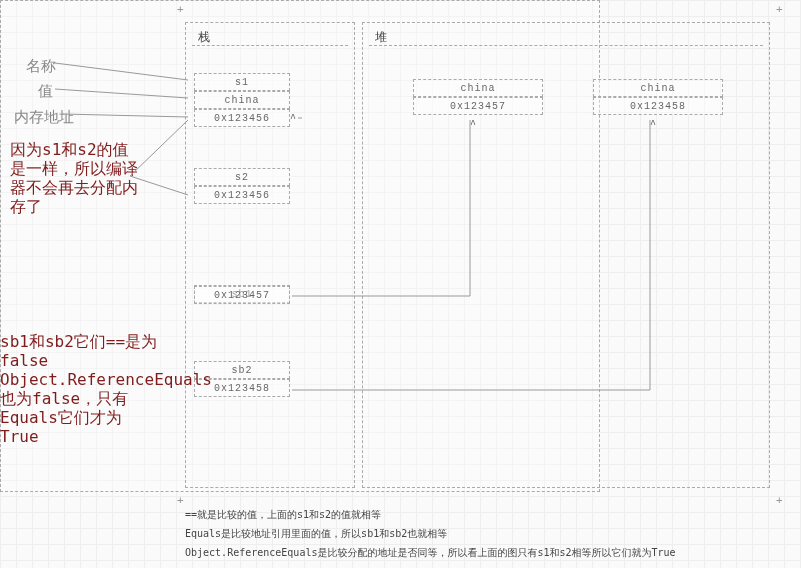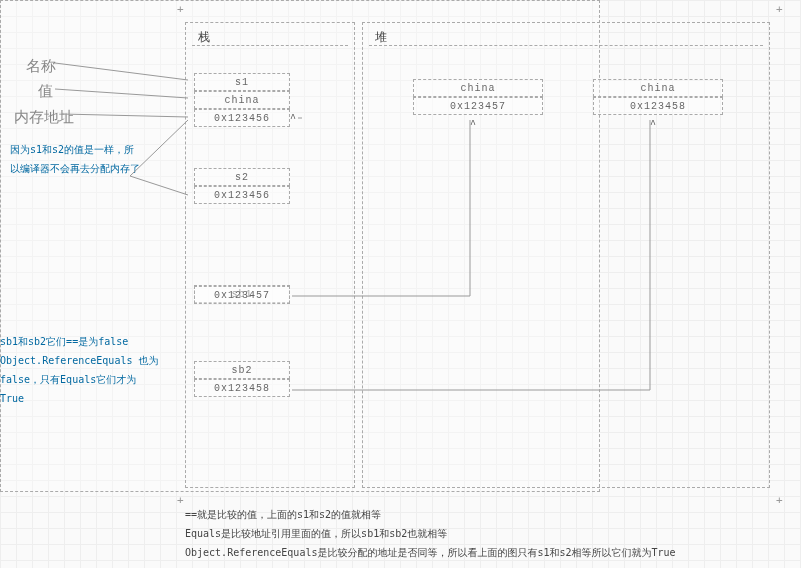--- a/index.html
+++ b/index.html
@@ -10,21 +10,21 @@
 .main-border { left: 180px; top: 8px; width: 600px; height: 492px; border: 1px dashed #aaa; background: rgba(255,255,255,0.3); }
 .border-plus { position: absolute; font-family: monospace; color: #999; font-size: 11px; }
 .stack-col { position: absolute; left: 185px; top: 22px; width: 170px; height: 466px; border: 1px dashed #aaa; }
 .heap-col { position: absolute; left: 362px; top: 22px; width: 408px; height: 466px; border: 1px dashed #aaa; }
 .col-header { position: absolute; top: 6px; left: 12px; color: #444; font-size: 12px; }
 .col-sep { position: absolute; top: 22px; left: 6px; right: 6px; border-top: 1px dashed #aaa; }
 .cell { border: 1px dashed #aaa; font-family: "Courier New", monospace; font-size: 10px; color: #666; display: flex; align-items: center; justify-content: center; letter-spacing: 1px; background: rgba(255,255,255,0.4); }
 .stack-cell { position: absolute; left: 8px; width: 96px; height: 18px; }
 .heap-cell { position: absolute; width: 130px; height: 18px; }
 .label { position: absolute; color: #888; font-size: 15px; }
-.label-dark { position: absolute; color: #0369a1; font-size: 10px; line-height: 19px; }
+.label-dark { position: absolute; color: #7f1d1d; font-size: 16px; line-height: 19px; }
 .notes { position: absolute; left: 185px; top: 505px; color: #444; font-size: 10px; line-height: 19px; }
 svg.conn { position: absolute; top: 0; left: 0; pointer-events: none; }
 svg.conn line { stroke: #999; stroke-width: 1; }
 </style>
 </head>
 <body>
 
 <div class="grid-bg"></div>
 <div class="content">
 

